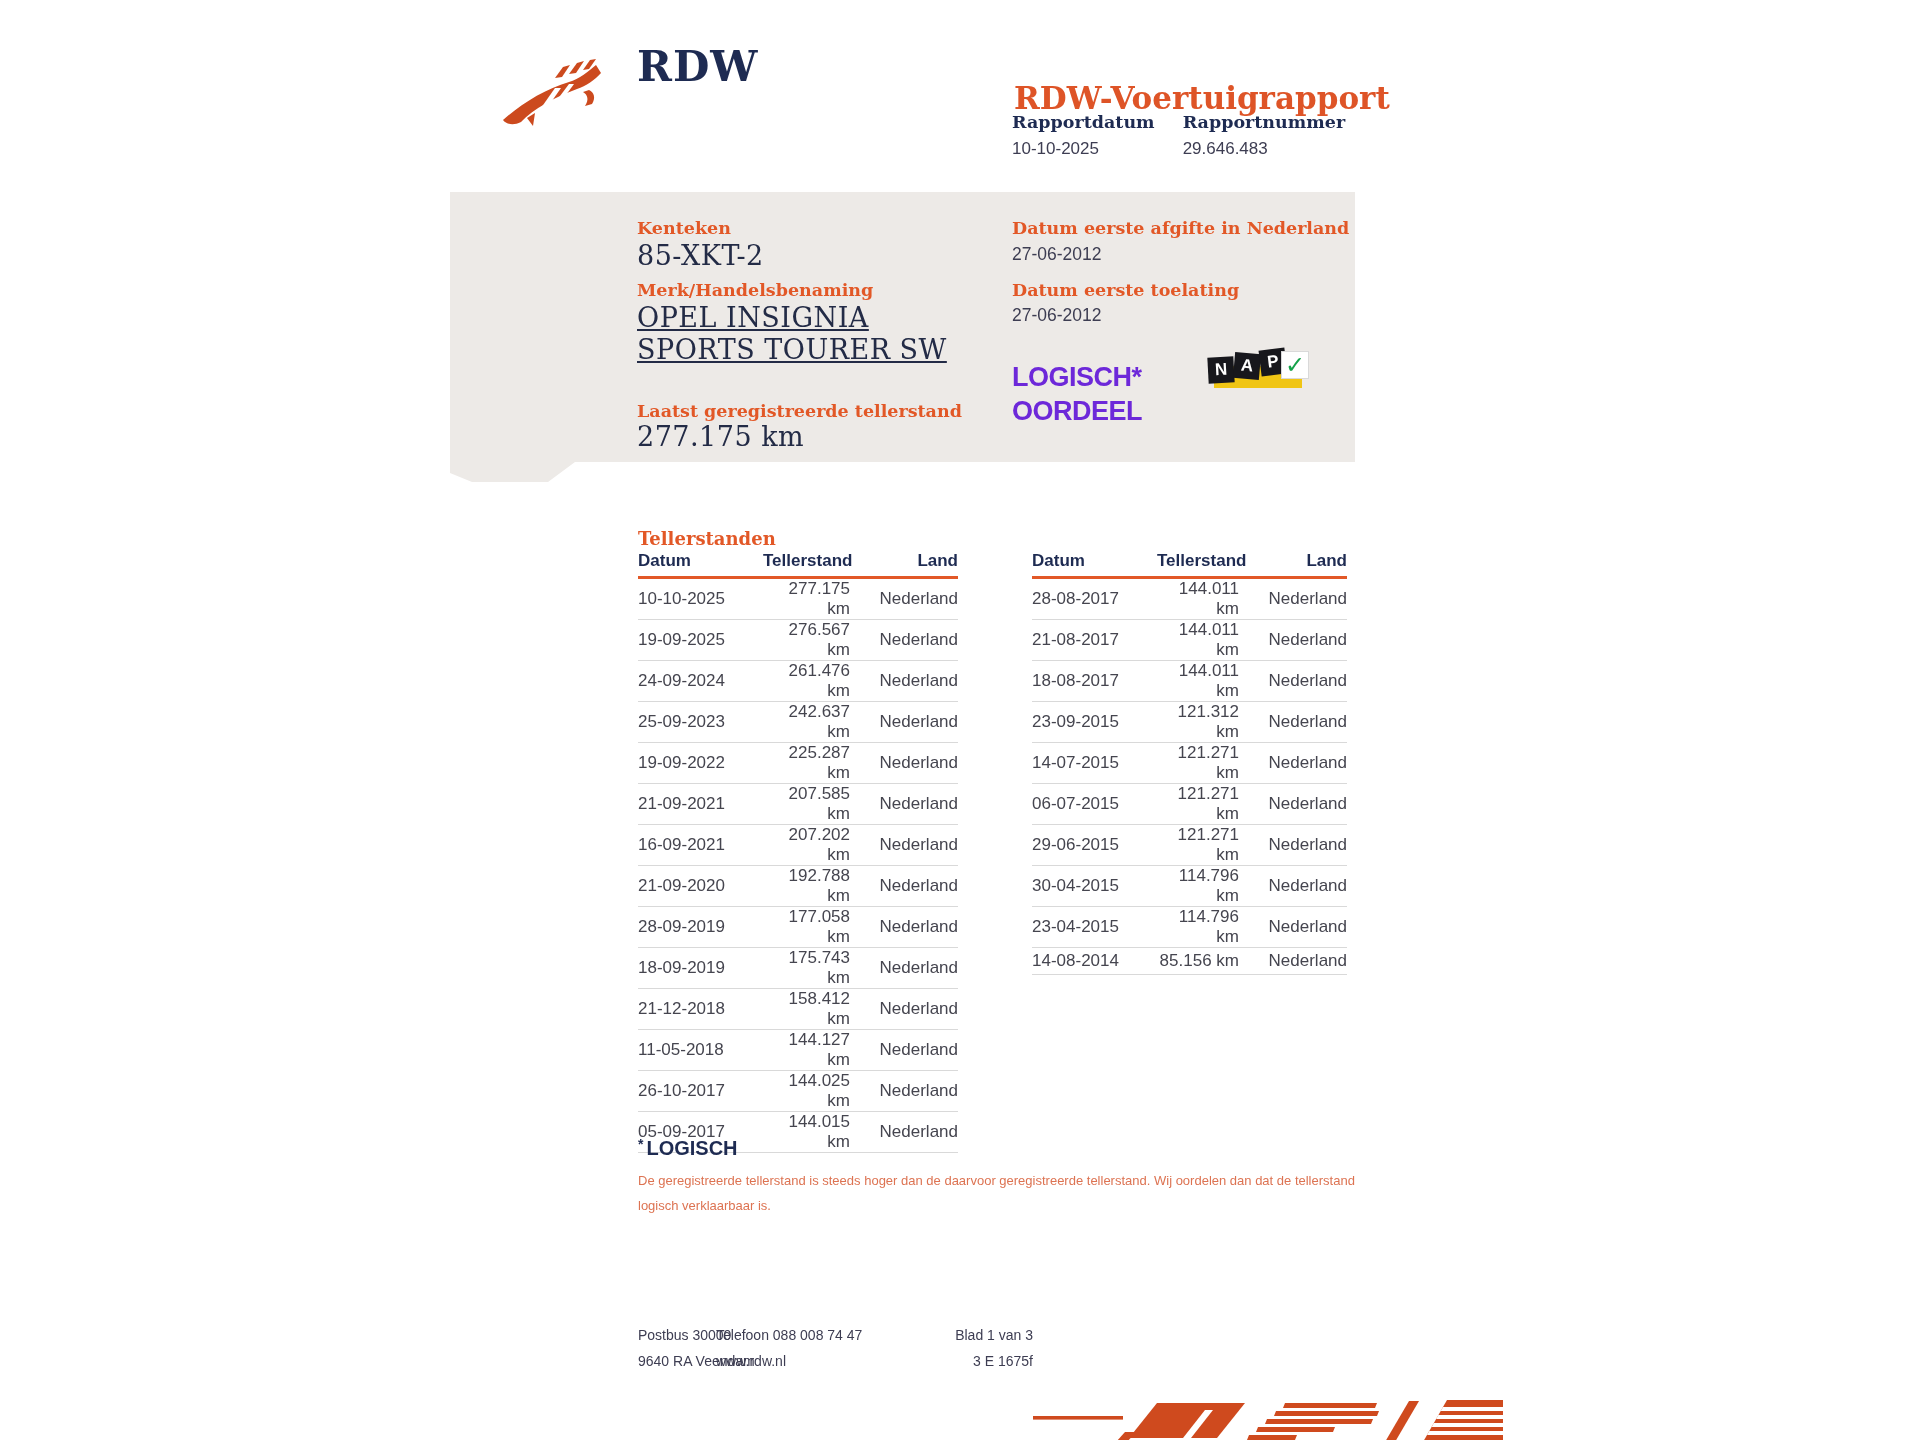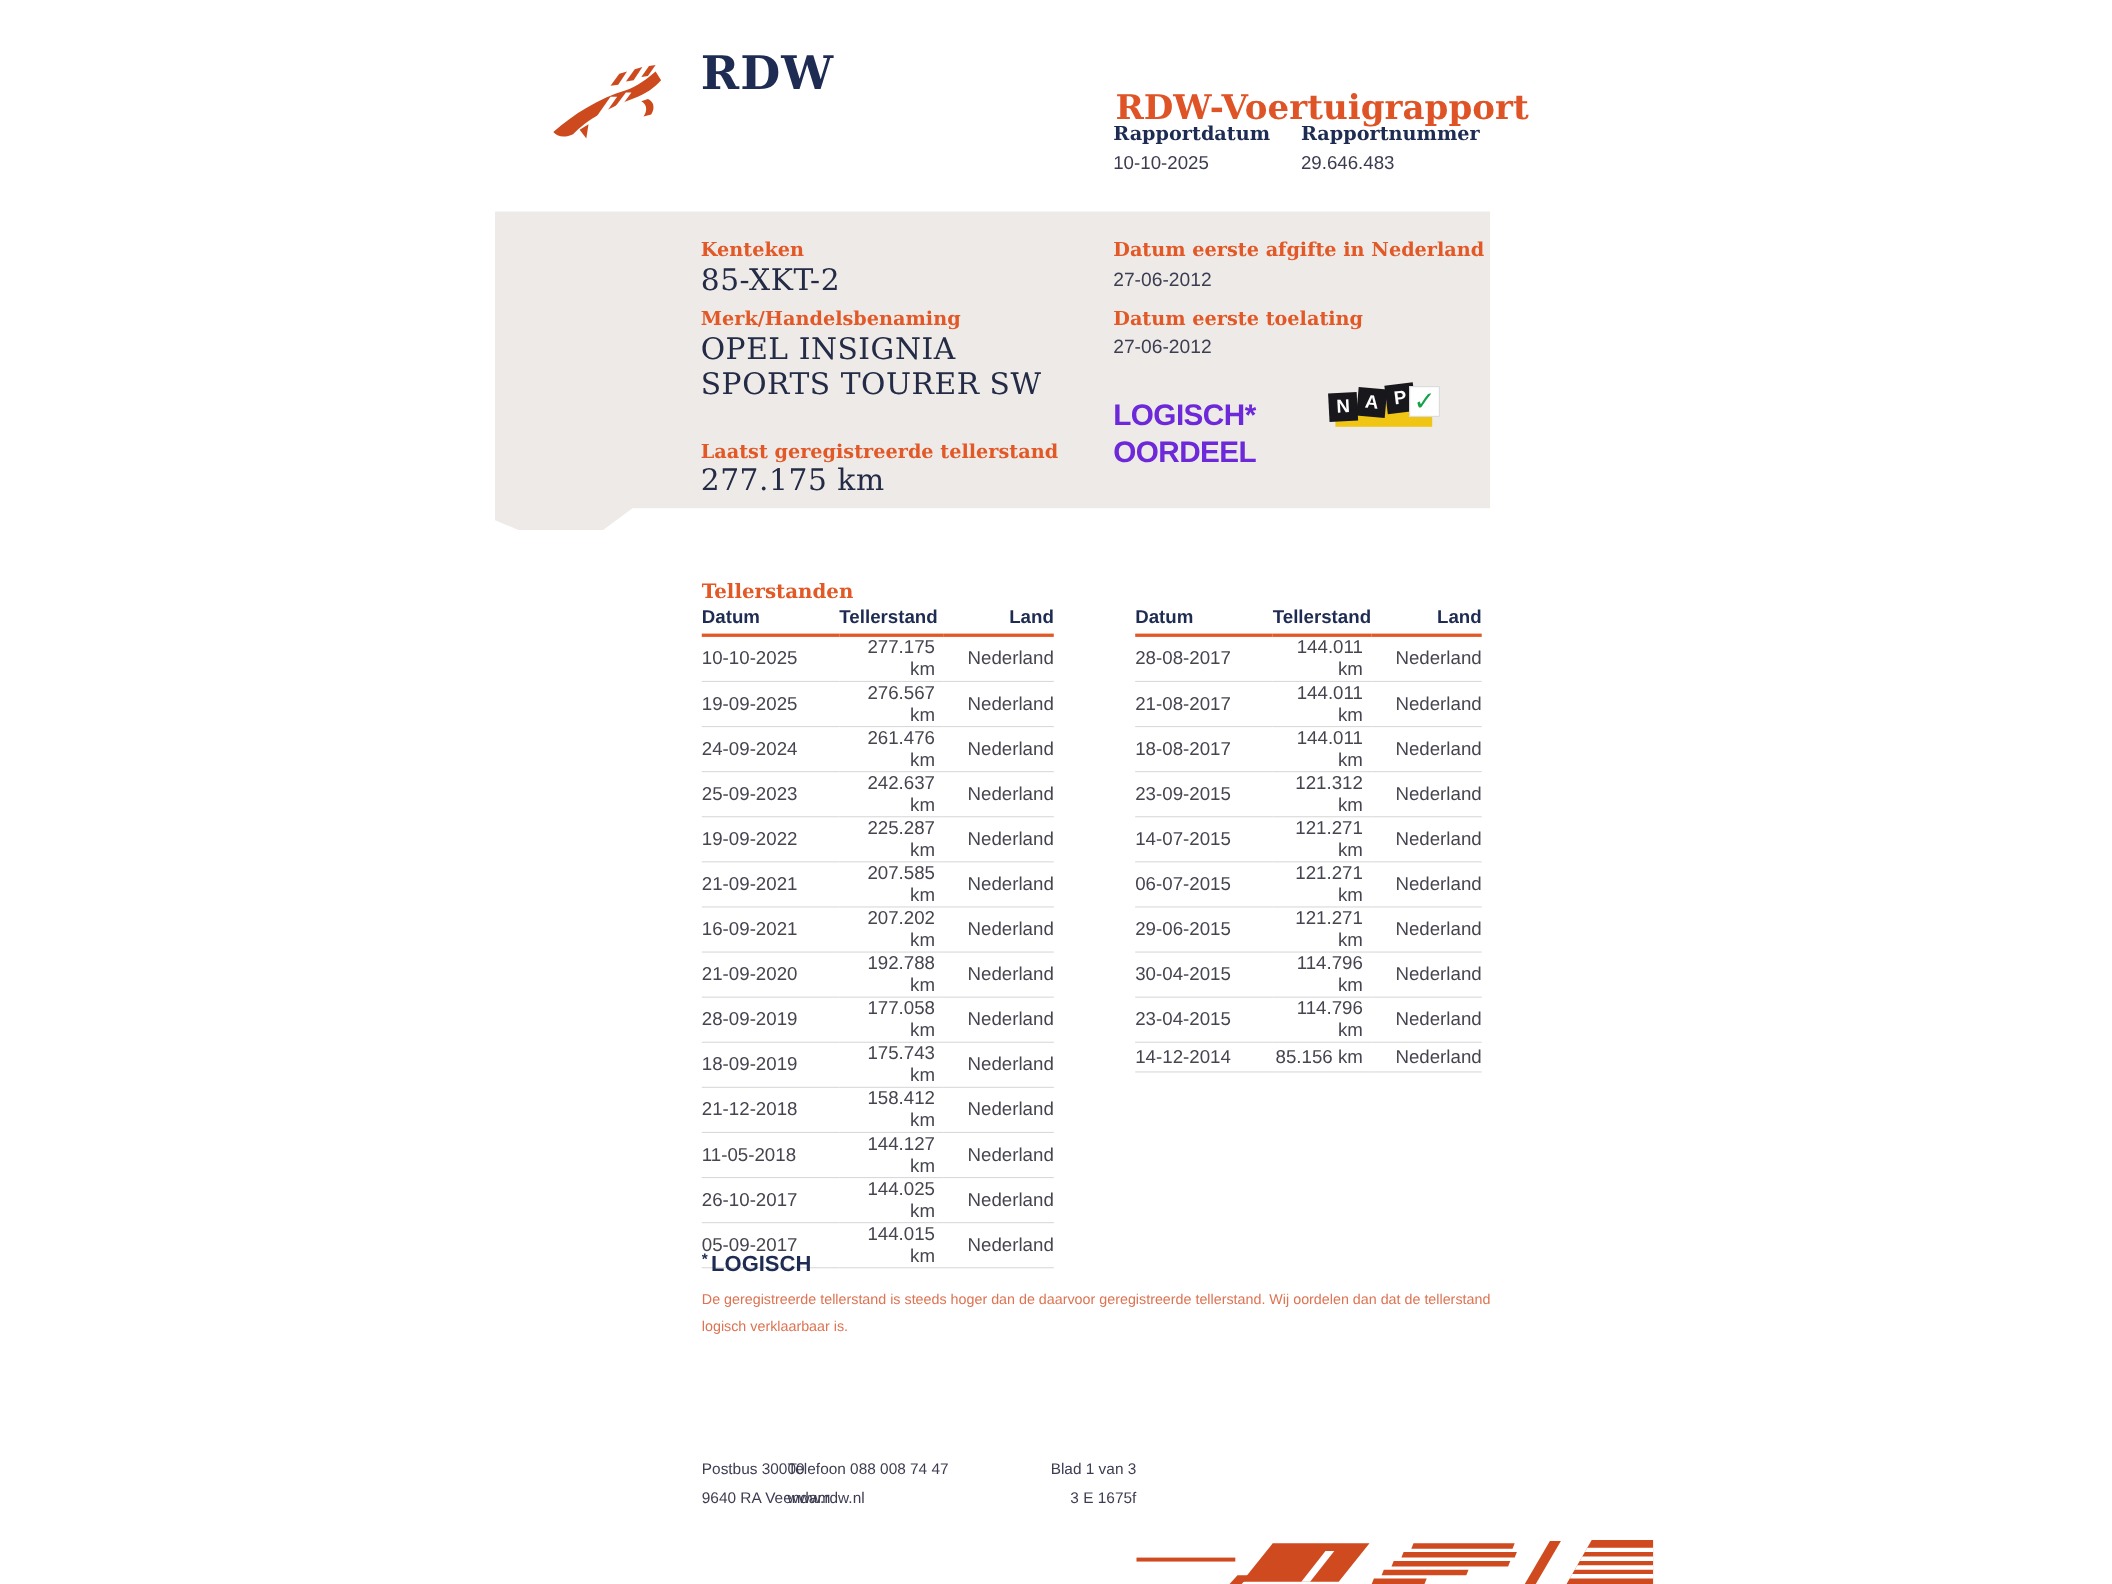--- a/index.html
+++ b/index.html
@@ -94,21 +94,21 @@
       <div class="m-label">Rapportnummer</div>
       <div class="m-value">29.646.483</div>
     </div>
   </div>
 
   <section class="abs info-box">
     <div class="lab" style="left:187px; top:26px;">Kenteken</div>
     <div class="bigval" style="left:187px; top:48px;">85-XKT-2</div>
 
     <div class="lab" style="left:187px; top:88px;">Merk/Handelsbenaming</div>
-    <div class="bigval" style="left:187px; top:110px; line-height:32px;">
+    <div class="bigval" style="left:187px; top:110px; line-height:32px;text-decoration:underline;">
       <div>OPEL INSIGNIA</div>
       <div>SPORTS TOURER SW</div>
     </div>
 
     <div class="lab" style="left:187px; top:209px;">Laatst geregistreerde tellerstand</div>
     <div class="bigval" style="left:187px; top:229px;">277.175 km</div>
 
     <div class="lab" style="left:562px; top:26px;">Datum eerste afgifte in Nederland</div>
     <div class="dateval" style="left:562px; top:52px;">27-06-2012</div>
 
@@ -271,21 +271,21 @@
           <td>30-04-2015</td>
           <td>114.796 km</td>
           <td>Nederland</td>
         </tr>
         <tr>
           <td>23-04-2015</td>
           <td>114.796 km</td>
           <td>Nederland</td>
         </tr>
         <tr>
-          <td>14-12-2014</td>
+          <td>14-08-2014</td>
           <td>85.156 km</td>
           <td>Nederland</td>
         </tr>
       </tbody>
   </table>
 
   <div class="abs footnote-head">
     <span class="star">*</span><span>LOGISCH</span>
   </div>
   <p class="abs footnote-text">De geregistreerde tellerstand is steeds hoger dan de daarvoor geregistreerde tellerstand. Wij oordelen dan dat de tellerstand logisch verklaarbaar is.</p>

